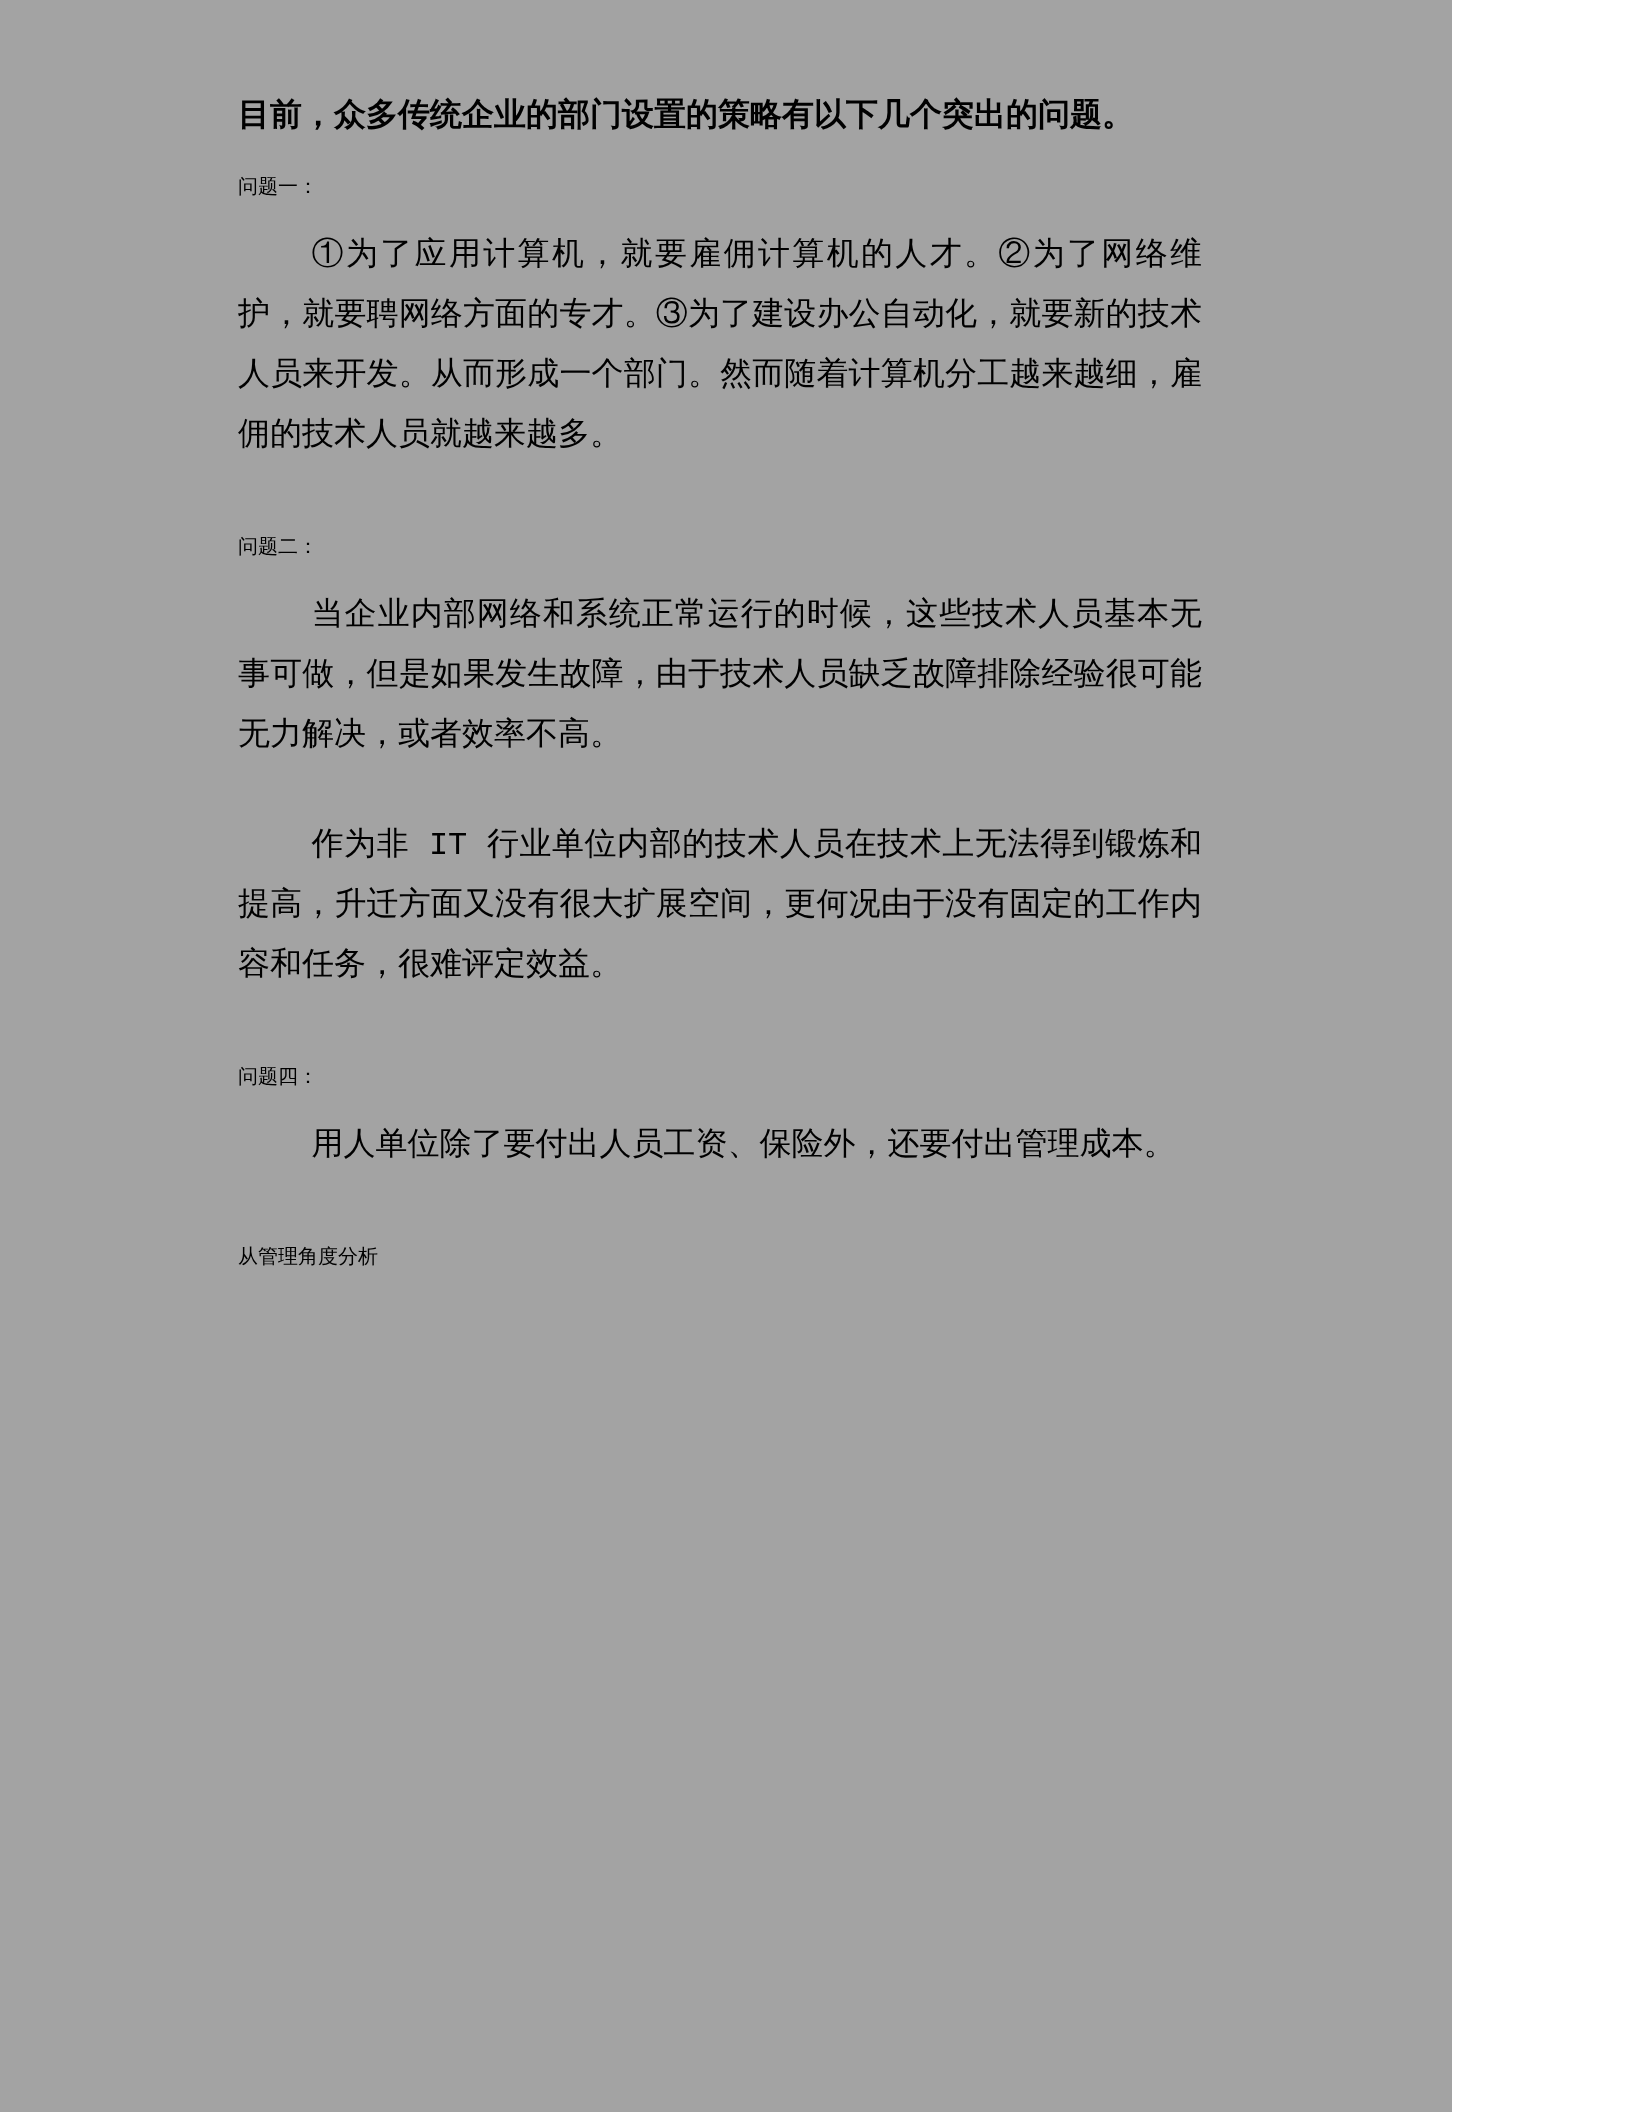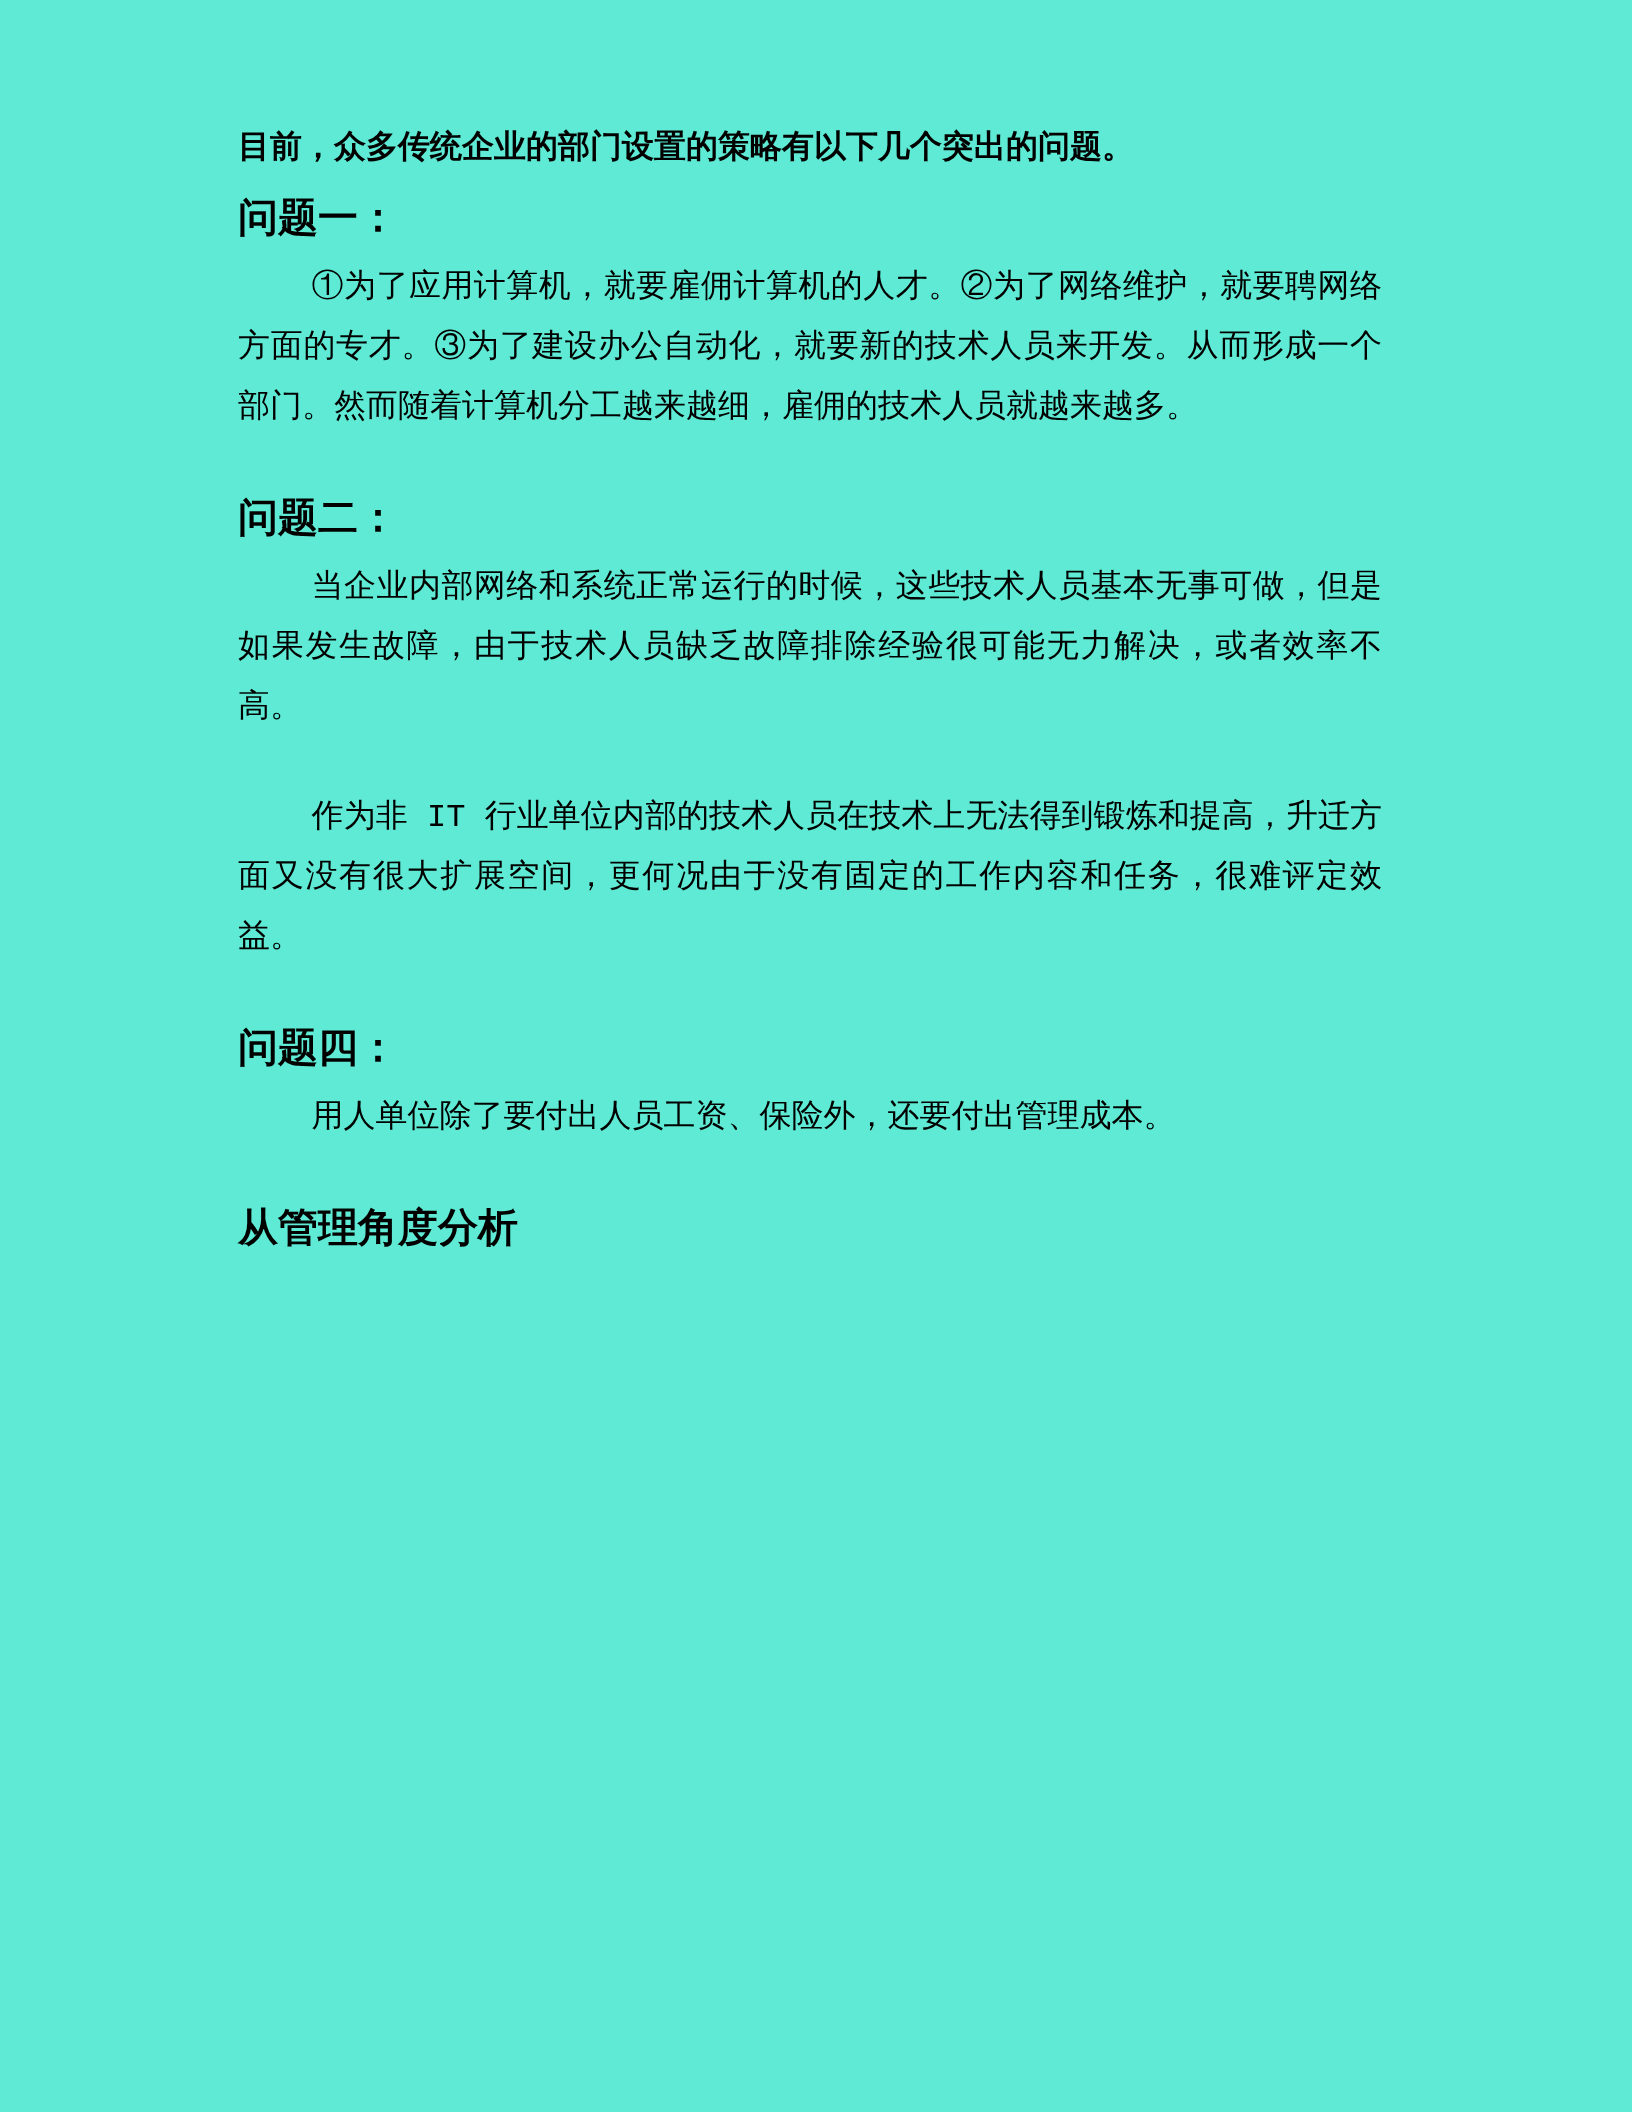--- a/index.html
+++ b/index.html
@@ -8,40 +8,40 @@
     background: #ffffff;
   }
   body {
     width: 1632px;
     height: 2112px;
     font-family: "Liberation Serif", "DejaVu Serif", serif;
     color: #000000;
   }
   .page {
     box-sizing: border-box;
-    width: 1632px;
+    width: 1452px;
     height: 2112px;
-    padding: 116px 238px 0 238px;
-    background: #5eead4;
+    padding: 84px 238px 0 238px;
+    background: #a3a3a3;
     overflow: hidden;
   }
   .doc {
     font-size: 32px;
     line-height: 60px;
     text-align: justify;
   }
   .intro {
     font-weight: bold;
     margin: 0 0 12px 0;
     text-indent: 0;
   }
   .section h2 {
-    font-size: 40px;
+    font-size: 20px;
     line-height: 60px;
-    font-weight: bold;
+    font-weight: normal;
     margin: 0 0 10px 0;
     text-indent: 0;
   }
   .section p {
     margin: 0 12px 50px 0;
     text-indent: 2.3em;
     font-family: Liberation Mono, monospace;
   }
 </style>
 </head>

